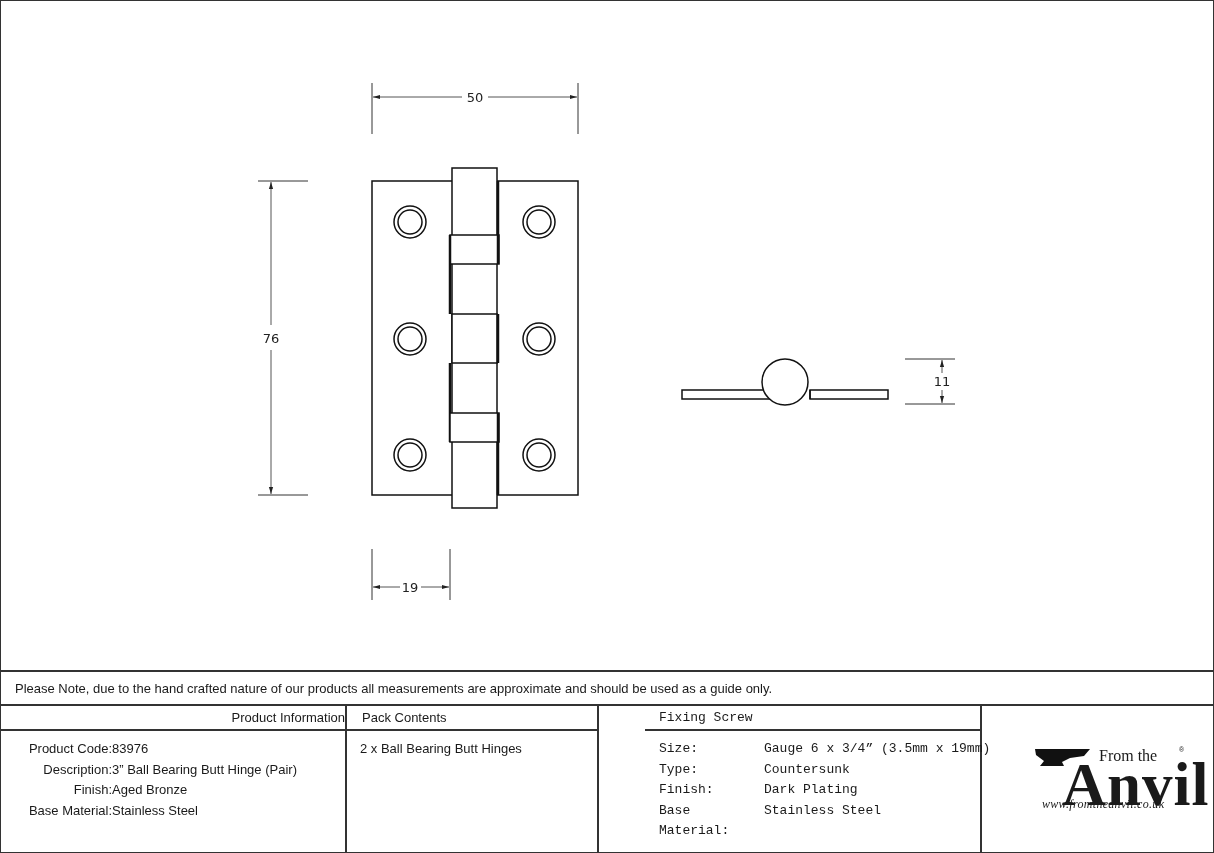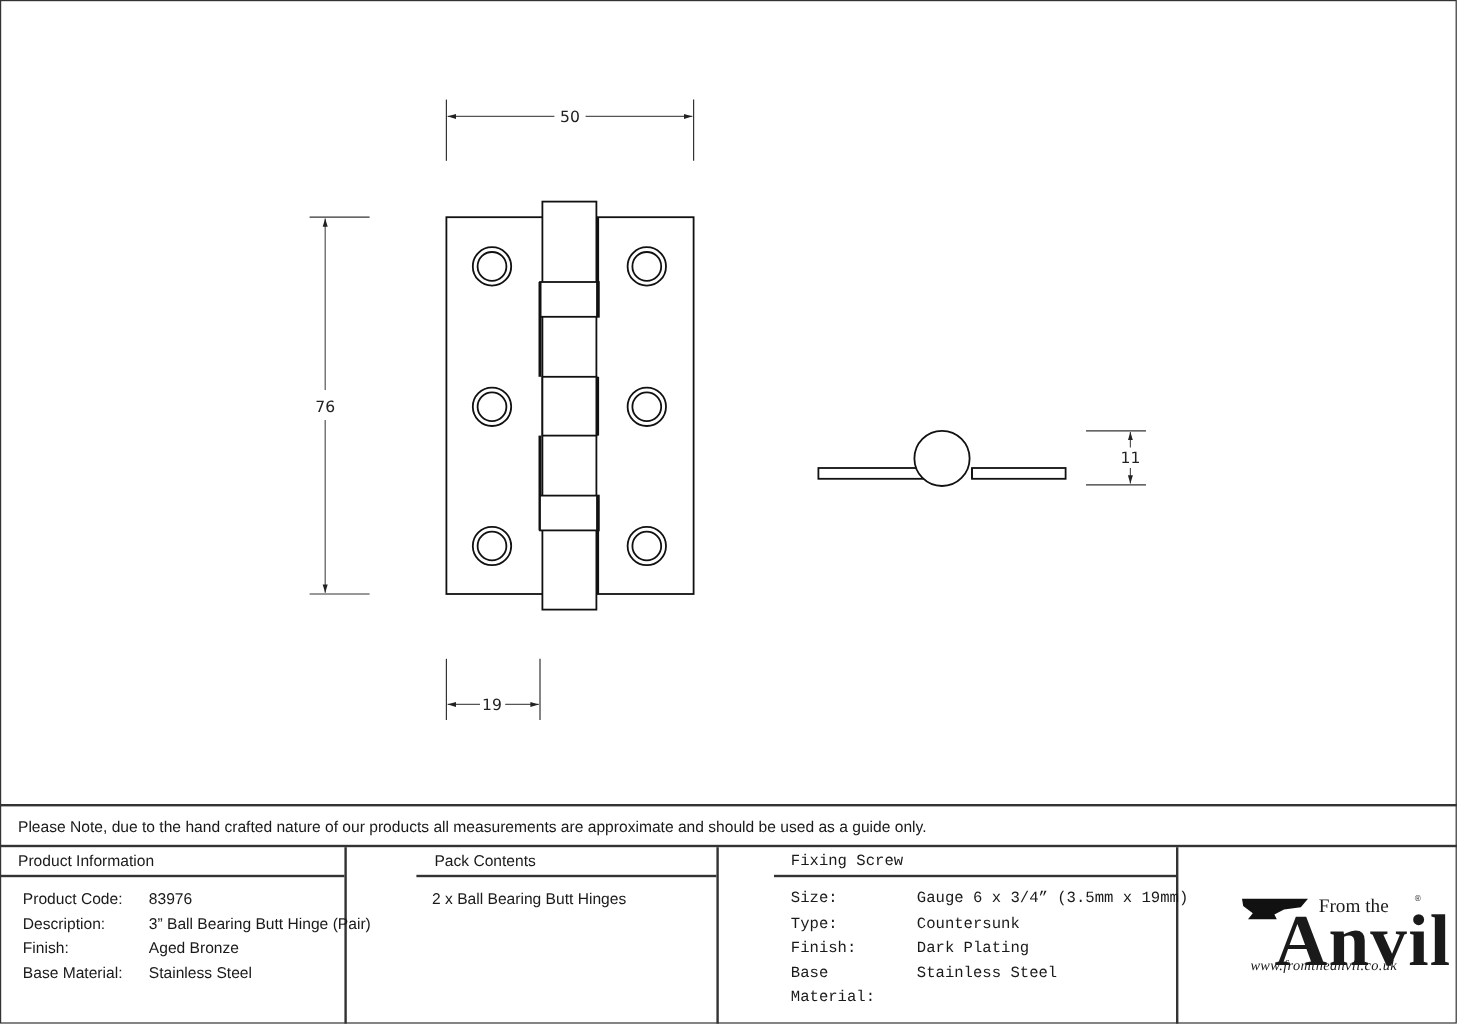--- a/index.html
+++ b/index.html
@@ -11,25 +11,25 @@
   .dimtxt { font-family: "DejaVu Sans", sans-serif; font-size: 13px; fill: #222; }
 
   .note { position: absolute; left: 0; top: 670px; width: 1214px; height: 36px;
           border-top: 2px solid #333; border-bottom: 2px solid #333; box-sizing: border-box;
           font-size: 13px; line-height: 34px; padding-left: 15px; }
 
   .panel { position: absolute; top: 706px; height: 147px; box-sizing: border-box;
            border-right: 2px solid #333; font-size: 13px; }
   .panel .head { height: 25px; line-height: 24px; padding-left: 15px;
                  border-bottom: 2px solid #333; box-sizing: border-box; }
-  .panel .body { padding: 8px 0 0 19px; }
+  .panel .body { padding: 8px 0 0 7px; }
   .row { display: flex; height: 20.5px; line-height: 20.5px; }
   .row .k { width: 105px; flex: none; }
   .row .v { flex: none; white-space: nowrap; }
-  .p1 { left: 0; width: 289px; }
+  .p1 { left: 0; width: 347px; text-align: right; }
   .p2 { left: 347px; width: 252px; }
   .p2 .body { padding-left: 13px; }
   .p3 { left: 645px; width: 337px; font-family: Liberation Mono, monospace; }
   .p3 .head, .p3 .body { padding-left: 14px; }
   .logo { position: absolute; left: 1000px; top: 706px; width: 214px; height: 147px; }
   .logo .from { position: absolute; left: 99px; top: 41px; font-family: "Liberation Serif", serif; font-size: 16px; }
   .logo .anvil { position: absolute; left: 62px; top: 44px; font-family: "Liberation Serif", serif;
                  font-size: 61px; font-weight: bold; letter-spacing: 1px; }
   .logo .url { position: absolute; left: 42px; top: 91px; font-family: "Liberation Serif", serif;
                font-style: italic; font-size: 12px; letter-spacing: 0.3px; }

